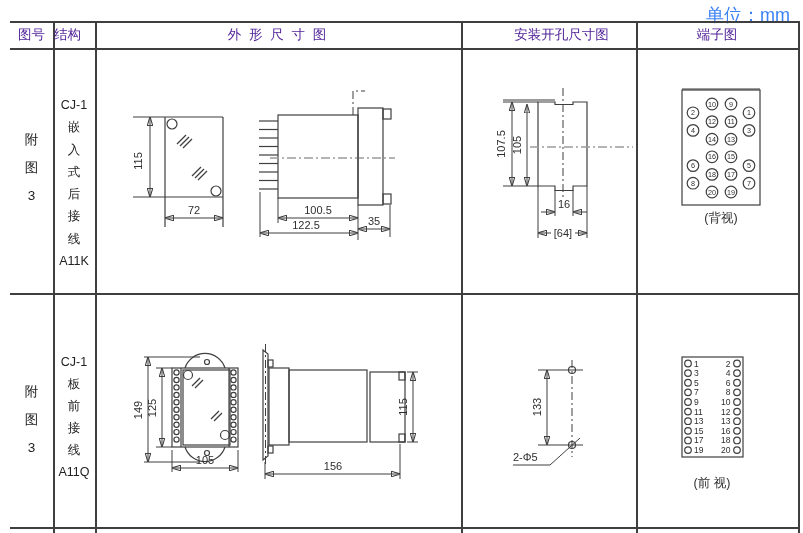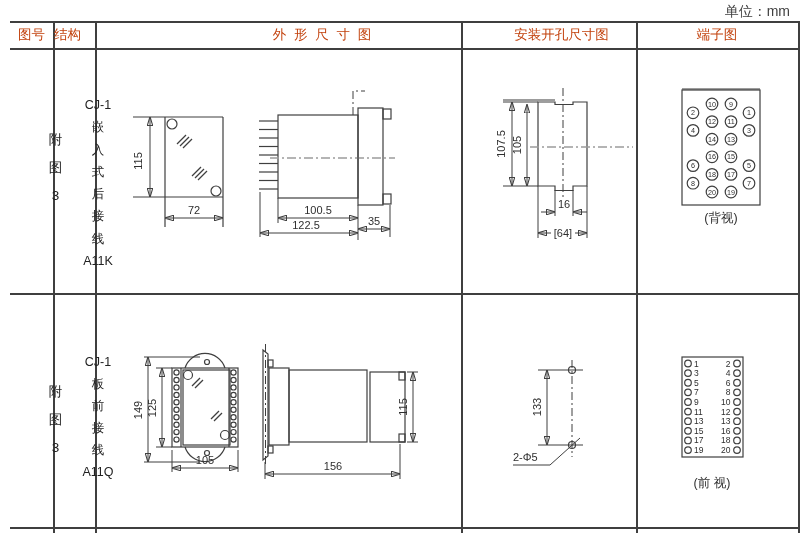--- a/index.html
+++ b/index.html
@@ -1,27 +1,27 @@
 <!DOCTYPE html>
 <html><head>
 <meta charset="utf-8">
 <style>
   html,body{margin:0;padding:0;background:#ffffff;}
   .page{position:relative;width:803px;height:533px;background:#fff;overflow:hidden;
         font-family:"Liberation Sans","DejaVu Sans",sans-serif;color:#2f2f2f;}
   .hline{position:absolute;height:2px;background:#3f3f3f;}
   .vline{position:absolute;width:2px;background:#3f3f3f;}
   .hcell{position:absolute;top:21px;height:27px;display:flex;align-items:center;justify-content:center;
-         font-size:13.5px;color:#c2410c;}
+         font-size:13.5px;color:#4c1d95;}
   .sp{letter-spacing:2px;}
-  .stack{position:absolute;text-align:center;font-size:13.5px;color:#222;padding-left:24px;}
+  .stack{position:absolute;text-align:center;font-size:13.5px;color:#222;}
   .stack div{line-height:28px;}
   .stack.tight div{line-height:22.3px;}
   .stack.tight2 div{line-height:22px;}
-  .units{position:absolute;top:3px;right:13px;font-size:14px;color:#404040;}
+  .units{position:absolute;top:3px;right:13px;font-size:18px;color:#3b82f6;}
   svg.draw{position:absolute;overflow:visible;}
   svg.draw line, svg.draw path, svg.draw rect, svg.draw circle, svg.draw polygon, svg.draw polyline{
       stroke:#3f3f3f;stroke-width:1.2;fill:none;}
   svg.draw .thin{stroke-width:1;}
   svg.draw .gray{stroke:#9c9c9c;stroke-width:2;}
   svg.draw .cl{stroke-dasharray:8 3 2 3;stroke-width:1;}
   svg.draw .clg{stroke:#9c9c9c;stroke-dasharray:9 3 2 3;stroke-width:1.6;}
   svg.draw text{stroke:none;fill:#2f2f2f;font-family:"Liberation Sans","DejaVu Sans",sans-serif;}
   .dim{font-size:11px;text-anchor:middle;}
   .dimL{font-size:11px;text-anchor:start;}
@@ -41,21 +41,21 @@
   <div class="hline" style="left:10px;top:293px;width:790px;"></div>
   <div class="hline" style="left:10px;top:527px;width:790px;"></div>
   <div class="vline" style="left:53px;top:21px;height:512px;"></div>
   <div class="vline" style="left:95px;top:21px;height:512px;"></div>
   <div class="vline" style="left:461px;top:21px;height:512px;"></div>
   <div class="vline" style="left:636px;top:21px;height:512px;"></div>
   <div class="vline" style="left:798px;top:21px;height:512px;"></div>
 
   <div class="hcell" style="left:10px;width:43px;">图号</div>
   <div class="hcell" style="left:53px;width:29px;">结构</div>
-  <div class="hcell sp" style="left:95px;width:366px;margin-left:45px;">外 形 尺 寸 图</div>
+  <div class="hcell sp" style="left:95px;width:366px;">外 形 尺 寸 图</div>
   <div class="hcell" style="left:461px;width:175px;padding-left:13px;">安装开孔尺寸图</div>
   <div class="hcell" style="left:636px;width:162px;">端子图</div>
 
   <div class="stack" style="left:10px;width:43px;top:126px;">
       <div>附</div>
       <div>图</div>
       <div>3</div>
     </div>
   <div class="stack tight" style="left:53px;width:42px;top:94px;font-size:12.5px;">
       <div>CJ-1</div>

